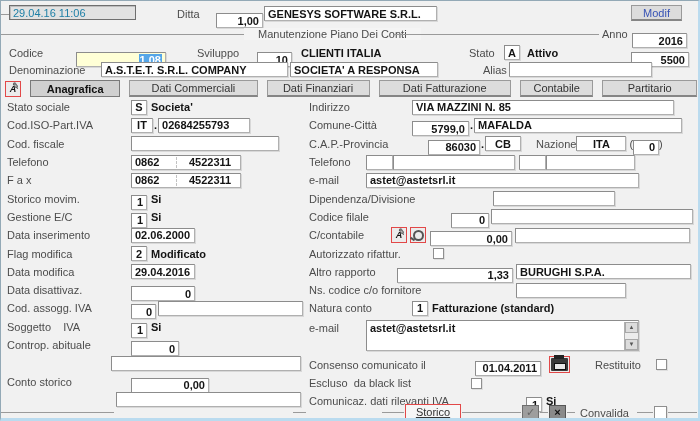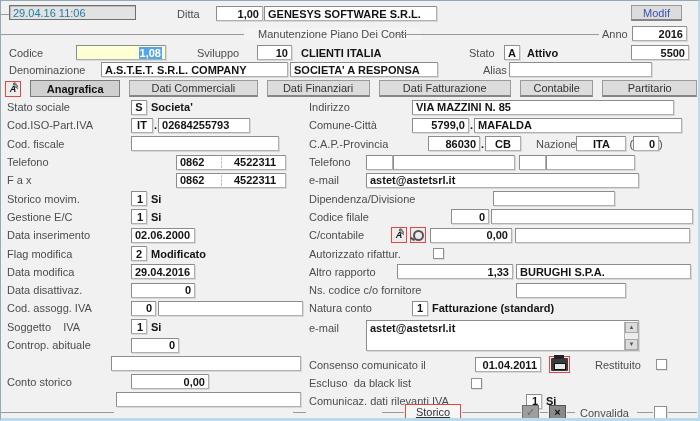--- a/index.html
+++ b/index.html
@@ -11,21 +11,21 @@
     border-right:2px solid #badbef;border-bottom:3px solid #badbef;
   }
   .abs{position:absolute;}
   .lbl{color:#4c4c4c;white-space:pre;flex:none;}
   .fld{
     background:#fff;border:1px solid #b0b0b0;border-top-color:#8c8c8c;border-left-color:#8c8c8c;
     height:15px;box-sizing:border-box;display:inline-flex;align-items:center;
     font-weight:bold;color:#141414;padding:0 3px;white-space:pre;overflow:hidden;
     box-shadow:1px 1px 0 rgba(0,0,0,0.10);flex:none;
   }
-  .fld.num{justify-content:flex-end;}
+  .fld.num{justify-content:flex-end;margin-top:7px;}
   .fld.ctr{justify-content:center;padding:0 1px;}
   .fld.yellow{background:#ffffd6;}
   .fld.sunk{background:#e2e2e2;border:1px solid #6f6f6f;box-shadow:inset 1px 1px 0 #bdbdbd;}
   .desc{font-weight:bold;color:#141414;margin-left:4px;white-space:pre;}
   .sep{font-weight:bold;color:#141414;margin:0 1px;}
   .row{display:flex;align-items:center;height:18.3px;}
   .col{position:absolute;}
   .sel{background:#55a6e8;color:#fff;padding:0 1px;}
   .btn{
     display:inline-flex;align-items:center;justify-content:center;box-sizing:border-box;
@@ -41,21 +41,21 @@
   .chk{width:11px;height:11px;background:#fff;border:1px solid #8f8f8f;box-sizing:border-box;box-shadow:1px 1px 0 rgba(0,0,0,0.08);flex:none;}
   .iconbtn{width:16px;height:16px;box-sizing:border-box;display:inline-flex;align-items:center;justify-content:center;background:#ececec;position:relative;flex:none;cursor:pointer;}
   .penA{font-style:italic;font-weight:bold;font-size:9px;color:#111;}
   .penG{position:absolute;right:0px;top:-1px;font-size:9px;color:#111;transform:rotate(8deg);}
   .mag{width:7px;height:7px;border:2px solid #555;border-radius:50%;position:relative;}
   .mag:after{content:"";position:absolute;width:5px;height:2px;background:#555;left:-5px;top:6px;transform:rotate(35deg);}
   .printer{width:17px;height:13px;position:relative;background:#3a3a3a;border-radius:1px;}
   .printer:before{content:"";position:absolute;left:3px;top:-3px;width:10px;height:4px;background:#222;}
   .printer:after{content:"";position:absolute;left:3px;top:5px;width:10px;height:5px;background:#e8e8e8;border:1px solid #111;}
   .tdiv{width:1px;height:11px;border-left:1px dashed #c2c2c2;margin:0 2px;flex:none;}
-  .phone-wrap{padding:0;margin-left:45px;}
+  .phone-wrap{padding:0;}
   .phone-wrap span{padding:0 3px;}
   .scroll{width:13px;background:#ececec;border-left:1px solid #b0b0b0;display:flex;flex-direction:column;justify-content:space-between;align-self:stretch;}
   .sarr{height:9px;font-size:6px;color:#555;display:flex;align-items:center;justify-content:center;background:#dcdcdc;border:1px solid #a8a8a8;cursor:pointer;}
   .sqbtn{width:17px;height:14px;display:inline-flex;align-items:center;justify-content:center;font-size:11px;box-sizing:border-box;cursor:pointer;flex:none;}
 </style>
 </head>
 <body>
 
 <div class="win">
 

